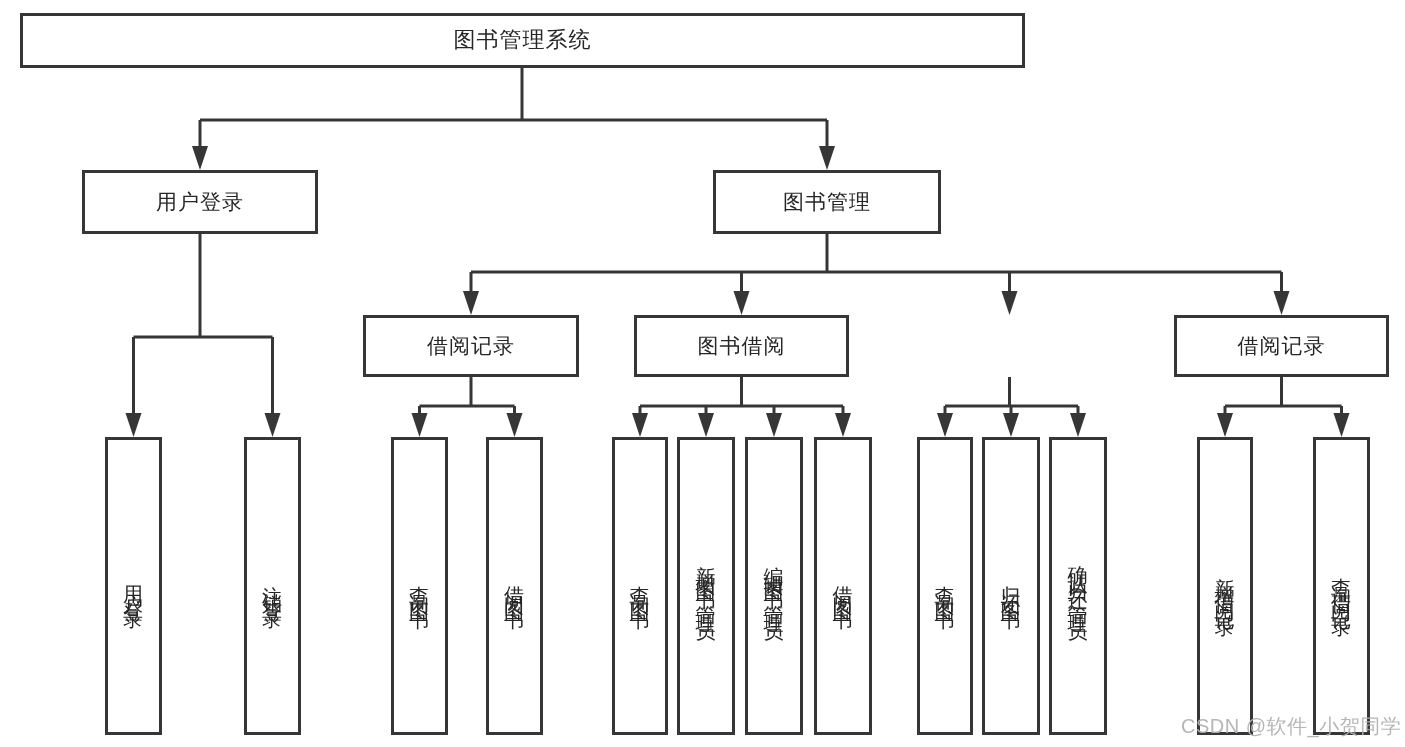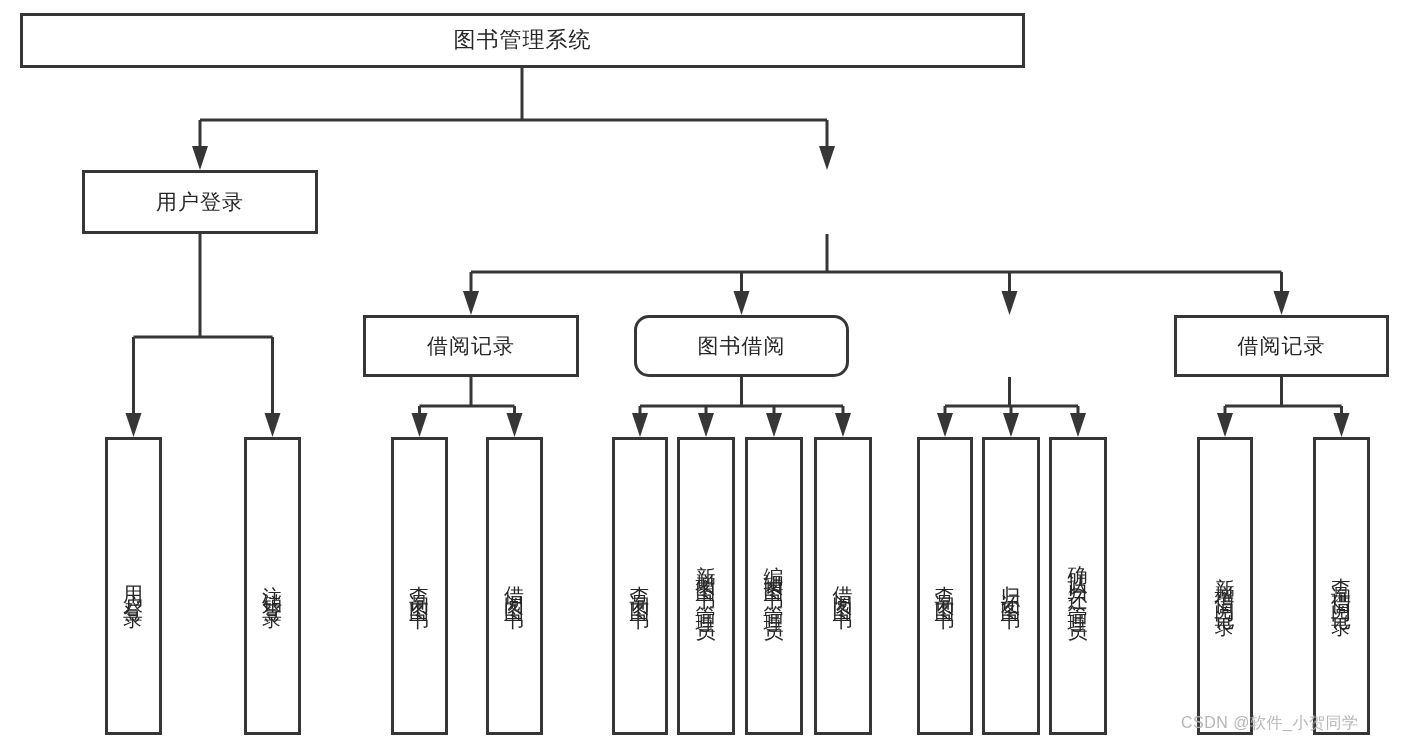--- a/index.html
+++ b/index.html
@@ -29,21 +29,21 @@
     text-orientation:mixed;
     font-size:20px;
     letter-spacing:8px;
     line-height:1;
     white-space:nowrap;
   }
   .node.root { font-size:22px; }
   .watermark {
     position:absolute;
     left:1181px; top:713px;
-    font-size:16px;
+    font-size:20px;
     letter-spacing:0.5px;
     color:rgba(178,178,178,0.95);
     z-index:5;
     white-space:nowrap;
   }
 </style>
 </head>
 <body>
 
 <div class="stage">
@@ -120,23 +120,24 @@
       <line x1="1225" y1="406" x2="1225" y2="425"></line>
       <polygon points="1217,413 1233,413 1225,437"></polygon>
       <line x1="1341.5" y1="406" x2="1341.5" y2="425"></line>
       <polygon points="1333.5,413 1349.5,413 1341.5,437"></polygon>
     </g>
   </svg>
 
   <div class="node root" style="left:20px; top:13px; width:1005px; height:55px;">图书管理系统</div>
 
   <div class="node" style="left:82px; top:170px; width:236px; height:64px;">用户登录</div>
+  <div class="node" style="left:713px; top:170px; width:228px; height:64px;">图书管理</div>
 
   <div class="node" style="left:363px; top:315px; width:216px; height:62px;">借阅记录</div>
-  <div class="node" style="left:634px; top:315px; width:215px; height:62px;border-radius:15px;">图书借阅</div>
+  <div class="node" style="left:634px; top:315px; width:215px; height:62px;">图书借阅</div>
   <div class="node" style="left:1174px; top:315px; width:215px; height:62px;">借阅记录</div>
 
   <div class="node v" style="left:105px; top:437px; width:57px; height:298px;">用户登录</div>
   <div class="node v" style="left:244px; top:437px; width:57px; height:298px;">注销登录</div>
 
   <div class="node v" style="left:391px; top:437px; width:57px; height:298px;">查询图书</div>
   <div class="node v" style="left:486px; top:437px; width:57px; height:298px;">借阅图书</div>
 
   <div class="node v" style="left:612px; top:437px; width:56px; height:298px;">查询图书</div>
   <div class="node v" style="left:677px; top:437px; width:58px; height:298px;">新增图书（管理员）</div>

